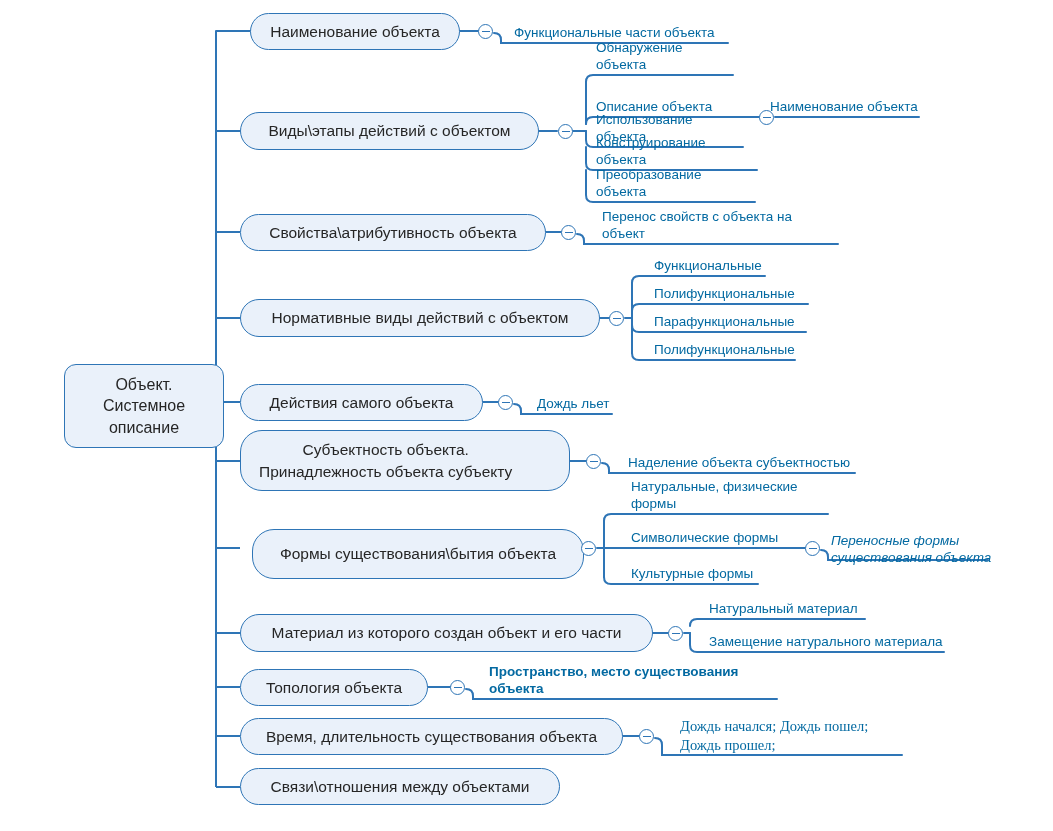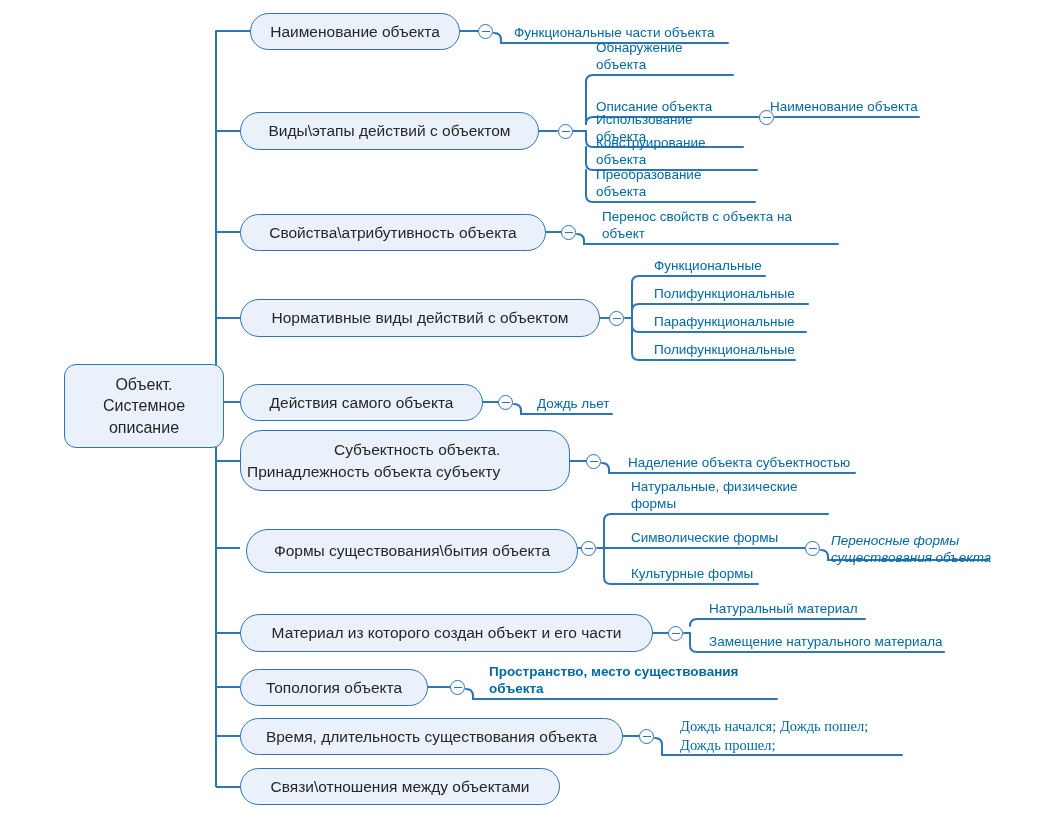--- a/index.html
+++ b/index.html
@@ -9,22 +9,22 @@
   #links{position:absolute;left:0;top:0;width:1053px;height:831px;pointer-events:none;}
 
   
   .node{position:absolute;box-sizing:border-box;
         background:#eaf1fa;border:1.6px solid #2e75b6;
         display:flex;align-items:center;justify-content:center;
         color:#262626;}
   .node.lvl1{border-radius:22px;font-size:15.5px;padding:0 14px;}
   .node.root{border-radius:12px;font-size:16px;line-height:1.34;
              text-align:center;white-space:pre-line;}
-  .node.lvl1.multiline{justify-content:flex-start;text-align:right;
-             white-space:pre-line;line-height:1.38;padding-left:6px;}
+  .node.lvl1.multiline{justify-content:flex-start;text-align:center;
+             white-space:pre-line;line-height:1.38;padding-left:18px;}
 
   
   .leaf{position:absolute;box-sizing:border-box;color:#0369a1;
         font-size:13.5px;line-height:1.30;white-space:pre-line;
         padding-left:4px;display:flex;align-items:flex-end;}
   .leaf.serif{font-family:"Liberation Serif","DejaVu Serif",serif;font-size:14.5px;}
 
   
   .toggle{position:absolute;width:15px;height:15px;border-radius:50%;
           background:#ffffff;border:1.4px solid #2e75b6;box-sizing:border-box;}
@@ -140,21 +140,21 @@
 
   <div class="node lvl1" style="left:240px;top:384px;width:243px;height:37px;">
     <span>Действия самого объекта</span>
   </div>
 
   <div class="node lvl1 multiline" style="left:240px;top:430px;width:330px;height:61px;">
     <span>Субъектность объекта.
 Принадлежность объекта субъекту</span>
   </div>
 
-  <div class="node lvl1" style="left:246px;top:529px;width:332px;height:44px;">
+  <div class="node lvl1" style="left:252px;top:529px;width:332px;height:50px;">
     <span>Формы существования\бытия объекта</span>
   </div>
 
   <div class="node lvl1" style="left:240px;top:614px;width:413px;height:38px;">
     <span>Материал из которого создан объект и его части</span>
   </div>
 
   <div class="node lvl1" style="left:240px;top:669px;width:188px;height:37px;">
     <span>Топология объекта</span>
   </div>

